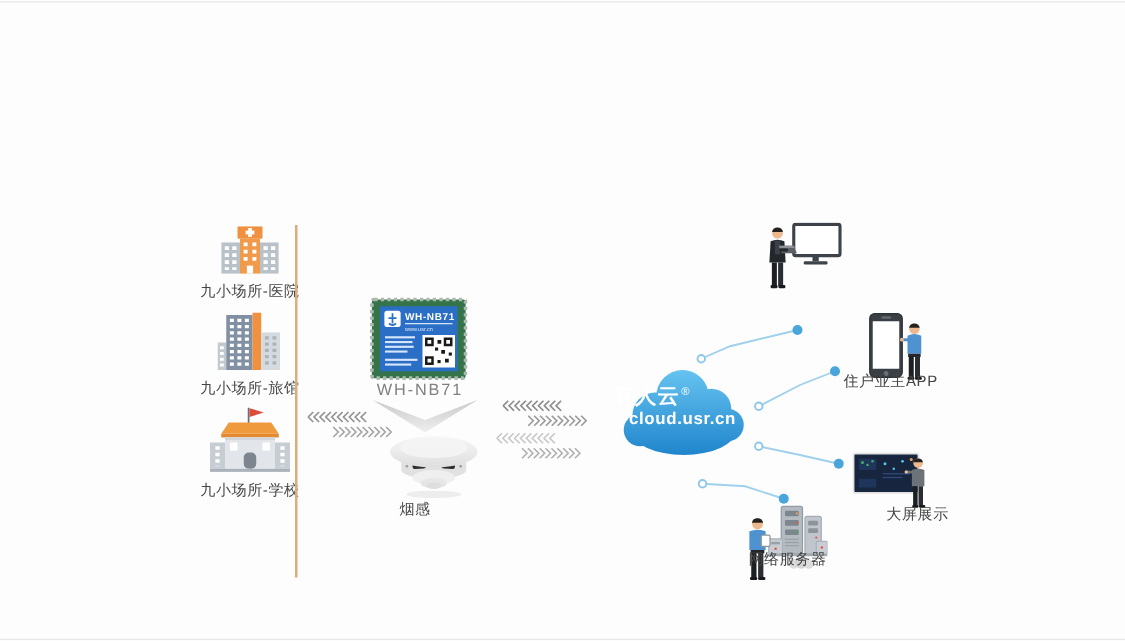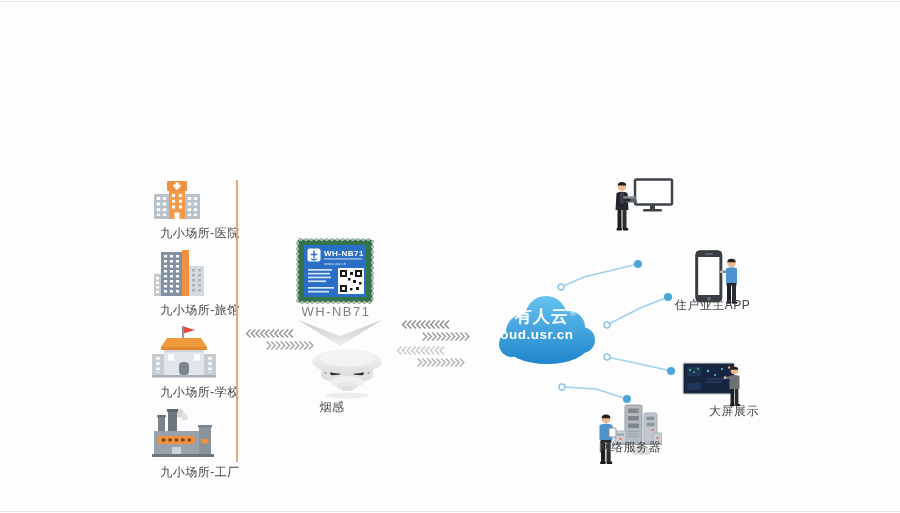--- a/index.html
+++ b/index.html
@@ -5,26 +5,26 @@
   *{margin:0;padding:0;box-sizing:border-box}
   html,body{background:#ffffff}
   .canvas{position:relative;width:900px;height:513px;margin:0 auto;background:#fdfdfd;
           font-family:"Liberation Sans","DejaVu Sans",sans-serif;overflow:hidden}
   .edge{position:absolute;left:0;right:0;height:1px;background:#e7e7e7}
   .edge.top{top:1px}.edge.bottom{bottom:1px}
   .abs{position:absolute}
   .lbl{font-size:12px;color:#454545;letter-spacing:.5px;text-align:center;white-space:nowrap}
   .lbl .sub{display:block;margin-top:1px}
   .cap{font-size:13px;color:#7f7f7f;letter-spacing:1.5px;text-align:center;white-space:nowrap}
-  .src{position:absolute;display:flex;flex-direction:column;}
+  .src{position:absolute;display:flex;flex-direction:column;align-items:center}
   .src .lbl{margin-top:6px}
-  .cloud-name{position:absolute;left:490px;top:305px;width:112px;text-align:center;
+  .cloud-name{position:absolute;left:490px;top:305px;width:112px;text-align:left;
               font-size:17px;font-weight:bold;color:#ffffff;letter-spacing:1px}
   .cloud-name sup{font-size:9px;font-weight:normal;vertical-align:6px;margin-left:1px}
-  .cloud-url{position:absolute;left:488px;top:327px;width:116px;text-align:left;
+  .cloud-url{position:absolute;left:488px;top:327px;width:116px;text-align:center;
              font-size:13.5px;font-weight:bold;color:#ffffff;letter-spacing:.5px}
   svg{display:block}
 </style>
 </head>
 <body>
 
 <div class="canvas">
   <div class="edge top"></div>
   <div class="edge bottom"></div>
 
@@ -112,39 +112,20 @@
       <rect x="27" y="36" width="10" height="13" rx="4" fill="#7d868e"></rect>
       <rect x="0" y="28" width="12" height="21" fill="#c6cdd3"></rect>
       <rect x="52" y="28" width="12" height="21" fill="#c6cdd3"></rect>
       <line x1="6" y1="31" x2="6" y2="47" stroke="#ffffff" stroke-width="3.4" stroke-dasharray="2.8 2.4"></line>
       <line x1="58" y1="31" x2="58" y2="47" stroke="#ffffff" stroke-width="3.4" stroke-dasharray="2.8 2.4"></line>
       <rect x="0" y="49" width="64" height="2.5" fill="#aab2b9"></rect>
     </svg>
     <div class="lbl">九小场所-学校</div>
   </div>
 
-  <div class="src" style="left:152px;top:408px;width:96px">
-    <svg width="64" height="50" viewBox="0 0 64 50">
-      <circle cx="27" cy="5" r="4.5" fill="#d9d9d9"></circle>
-        <circle cx="32.5" cy="9" r="3.4" fill="#e3e3e3"></circle>
-      <rect x="6" y="7" width="7" height="16" fill="#7b838c"></rect>
-      <rect x="5.2" y="7" width="8.6" height="2.5" fill="#6a727b"></rect>
-      <rect x="16" y="1" width="9" height="22" fill="#6d757e"></rect>
-      <rect x="15" y="1" width="11" height="3" fill="#5d656e"></rect>
-      <rect x="2" y="23" width="45" height="23" fill="#99a2aa"></rect>
-      <rect x="5" y="28" width="38" height="8" rx="4" fill="#ef9140"></rect>
-      <line x1="10" y1="32" x2="39" y2="32" stroke="#7a4318" stroke-width="3" stroke-dasharray="3.4 3"></line>
-      <rect x="20" y="39" width="9" height="7" fill="#ccd2d7"></rect>
-      <rect x="47" y="17" width="12" height="29" fill="#8a929b"></rect>
-      <rect x="46" y="17" width="14" height="2.5" fill="#7a828b"></rect>
-      <rect x="49.5" y="31" width="7" height="4.5" fill="#ef9140"></rect>
-      <rect x="0" y="46" width="62" height="3" fill="#6d757e"></rect>
-    </svg>
-    <div class="lbl">九小场所-工厂</div>
-  </div>
 
   <div class="abs" style="left:236px;top:180px;width:2px;height:282px;background:#dfac79"></div>
 
   <svg class="abs" style="left:246px;top:329px" width="52" height="10">
     <g stroke="#949494">
         <use href="#chvL" x="0"></use>
         <use href="#chvL" x="4.7"></use>
         <use href="#chvL" x="9.4"></use>
         <use href="#chvL" x="14.1"></use>
         <use href="#chvL" x="18.8"></use>

